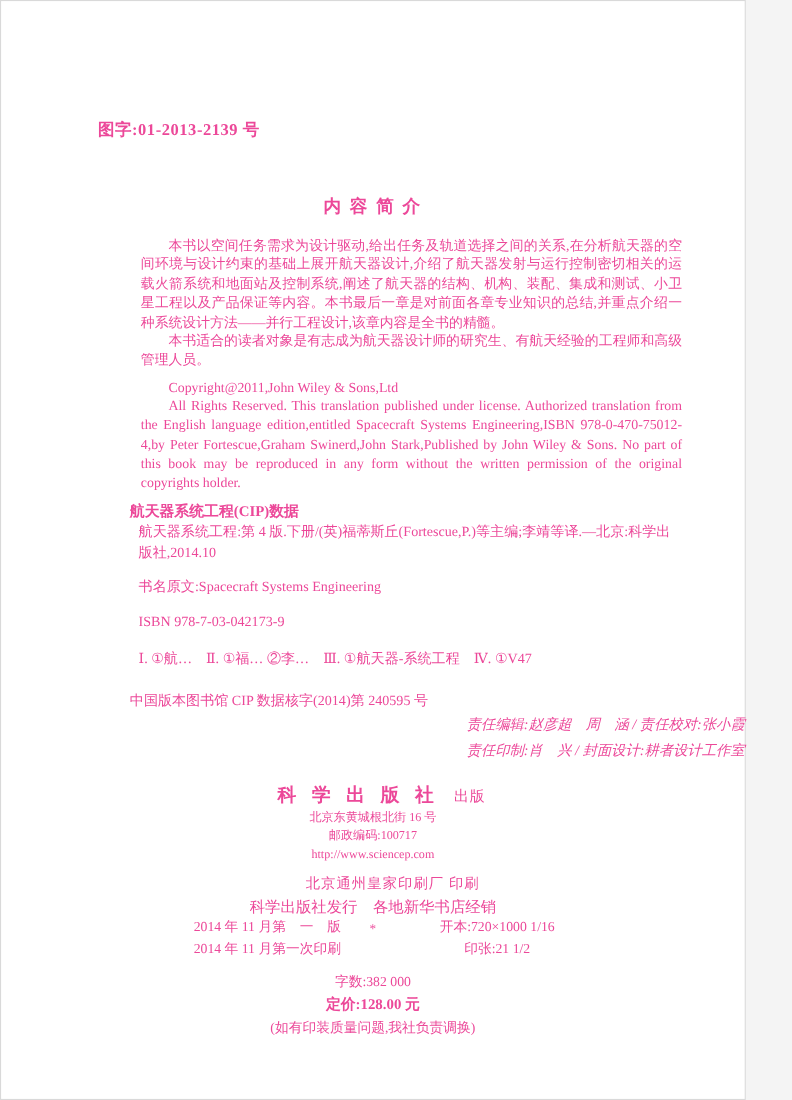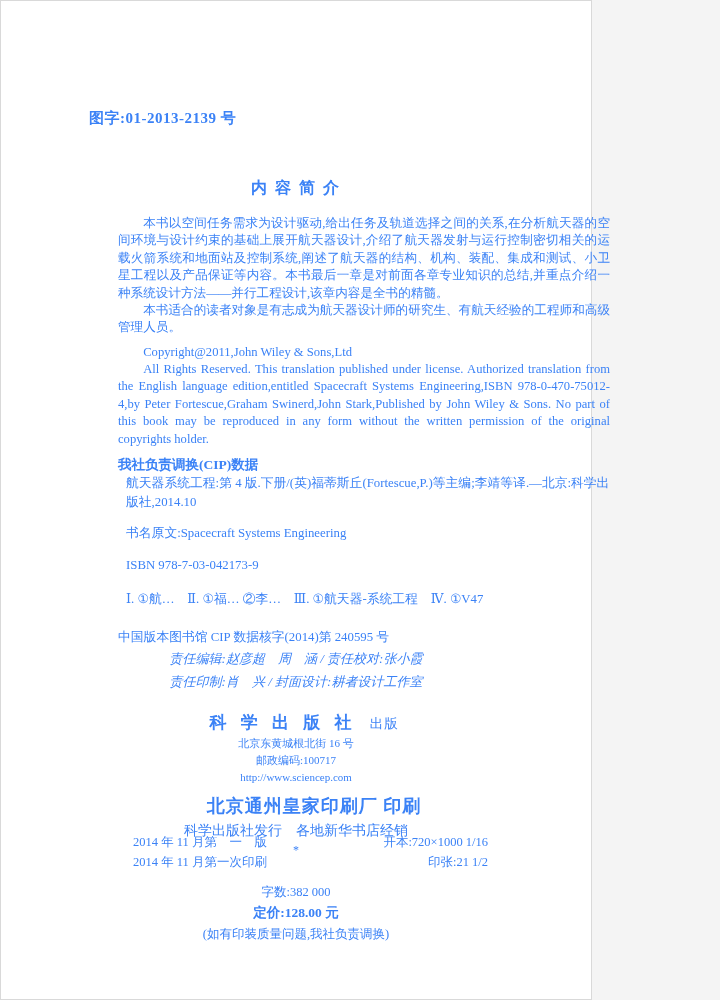--- a/index.html
+++ b/index.html
@@ -3,79 +3,79 @@
 <meta charset="utf-8">
 <style>
   html, body { margin: 0; padding: 0; }
   body {
     width: 720px; height: 1000px;
     background: #f4f4f4;
     font-family: "Liberation Serif", "DejaVu Serif", serif;
   }
   .page {
     position: relative;
-    width: 592px; height: 1000px;
+    width: 678px; height: 1000px;
     box-sizing: border-box;
     background: #ffffff;
     border: 1px solid #d9d9d9;
-    color: #3b82f6;
+    color: #ec4899;
   }
 
   .register {
     position: absolute; left: 88px; top: 108px;
     font-size: 15px; font-weight: bold; letter-spacing: 0.5px;
   }
 
   .intro-title {
     position: absolute; left: 0; top: 177px; width: 100%;
     text-align: center; font-size: 16px; font-weight: bold; letter-spacing: 2px;
   }
 
   .intro-body {
-    position: absolute; left: 117px; top: 214px; width: 492px;
+    position: absolute; left: 127px; top: 214px; width: 492px;
     font-size: 12.6px; line-height: 1.38; text-align: justify;
   }
   .intro-body p { margin: 0; text-indent: 2em; }
   .intro-body p.copyright-first { margin-top: 7px; }
 
   .cip {
     position: absolute; left: 117px; top: 455px; width: 498px;
     font-size: 12.8px;
   }
   .cip-heading { font-weight: bold; font-size: 13.5px; margin: 0 0 20px 0; }
   .cip p { margin: 0; }
   .cip .entry { margin-left: 8px; line-height: 1.45; }
   .cip .gap-md { margin-top: 13px; }
   .cip .gap-lg { margin-top: 16px; }
   .cip .record { margin-left: 0; margin-top: 20px; }
 
   .credits {
     position: absolute; left: 0; top: 646px; width: 100%;
-    text-align: center; font-style: italic;
+    text-align: right; font-style: italic;
     font-size: 13px; line-height: 1.8;
   }
 
   .publisher {
     position: absolute; left: 0; top: 710px; width: 100%;
     text-align: center;
   }
   .pub-name-row { font-size: 17px; font-weight: bold; letter-spacing: 5px; padding-left: 16px; }
   .pub-name-row .suffix { font-size: 13.5px; font-weight: normal; letter-spacing: 1px; margin-left: 4px; }
   .pub-small { font-size: 11px; line-height: 1.35; margin-top: 2px; }
-  .printer { font-size: 18px; font-weight: bold; margin-top: 9px; letter-spacing: 1px; padding-left: 36px; }
+  .printer { font-size: 13px; font-weight: normal; margin-top: 9px; letter-spacing: 1px; padding-left: 36px; }
   .distribution { font-size: 14px; margin-top: 4px; }
   .star { font-size: 12px; margin-top: 3px; }
 
   .printinfo {
     position: absolute; left: 0; top: 831px; width: 100%;
     font-size: 12.5px; text-align: center;
   }
   .print-row { display: flex; justify-content: center; gap: 34px; line-height: 1.62; }
   .print-row .pleft { width: 192px; text-align: center; }
-  .print-row .pright { width: 158px; text-align: right; }
+  .print-row .pright { width: 158px; text-align: center; }
   .word-count { margin-top: 11px; }
   .price { font-weight: bold; font-size: 13.5px; margin-top: 3px; }
   .note { font-size: 12.5px; margin-top: 4px; }
 </style>
 </head>
 <body>
 
 <div class="page">
 
   <div class="register">图字:01-2013-2139 号</div>
@@ -83,21 +83,21 @@
   <div class="intro-title">内 容 简 介</div>
 
   <div class="intro-body">
     <p>本书以空间任务需求为设计驱动,给出任务及轨道选择之间的关系,在分析航天器的空间环境与设计约束的基础上展开航天器设计,介绍了航天器发射与运行控制密切相关的运载火箭系统和地面站及控制系统,阐述了航天器的结构、机构、装配、集成和测试、小卫星工程以及产品保证等内容。本书最后一章是对前面各章专业知识的总结,并重点介绍一种系统设计方法——并行工程设计,该章内容是全书的精髓。</p>
     <p>本书适合的读者对象是有志成为航天器设计师的研究生、有航天经验的工程师和高级管理人员。</p>
     <p class="copyright-first">Copyright@2011,John Wiley &amp; Sons,Ltd</p>
     <p>All Rights Reserved. This translation published under license. Authorized translation from the English language edition,entitled Spacecraft Systems Engineering,ISBN 978-0-470-75012-4,by Peter Fortescue,Graham Swinerd,John Stark,Published by John Wiley &amp; Sons. No part of this book may be reproduced in any form without the written permission of the original copyrights holder.</p>
   </div>
 
   <div class="cip">
-    <p class="cip-heading">我社负责调换(CIP)数据</p>
+    <p class="cip-heading">航天器系统工程(CIP)数据</p>
     <p class="entry">航天器系统工程:第 4 版.下册/(英)福蒂斯丘(Fortescue,P.)等主编;李靖等译.—北京:科学出版社,2014.10</p>
     <p class="entry gap-md">书名原文:Spacecraft Systems Engineering</p>
     <p class="entry gap-md">ISBN 978-7-03-042173-9</p>
     <p class="entry gap-lg">Ⅰ. ①航…　Ⅱ. ①福… ②李…　Ⅲ. ①航天器-系统工程　Ⅳ. ①V47</p>
     <p class="record">中国版本图书馆 CIP 数据核字(2014)第 240595 号</p>
   </div>
 
   <div class="credits">
     <div>责任编辑:赵彦超　周　涵 / 责任校对:张小霞</div>
     <div>责任印制:肖　兴 / 封面设计:耕者设计工作室</div>

